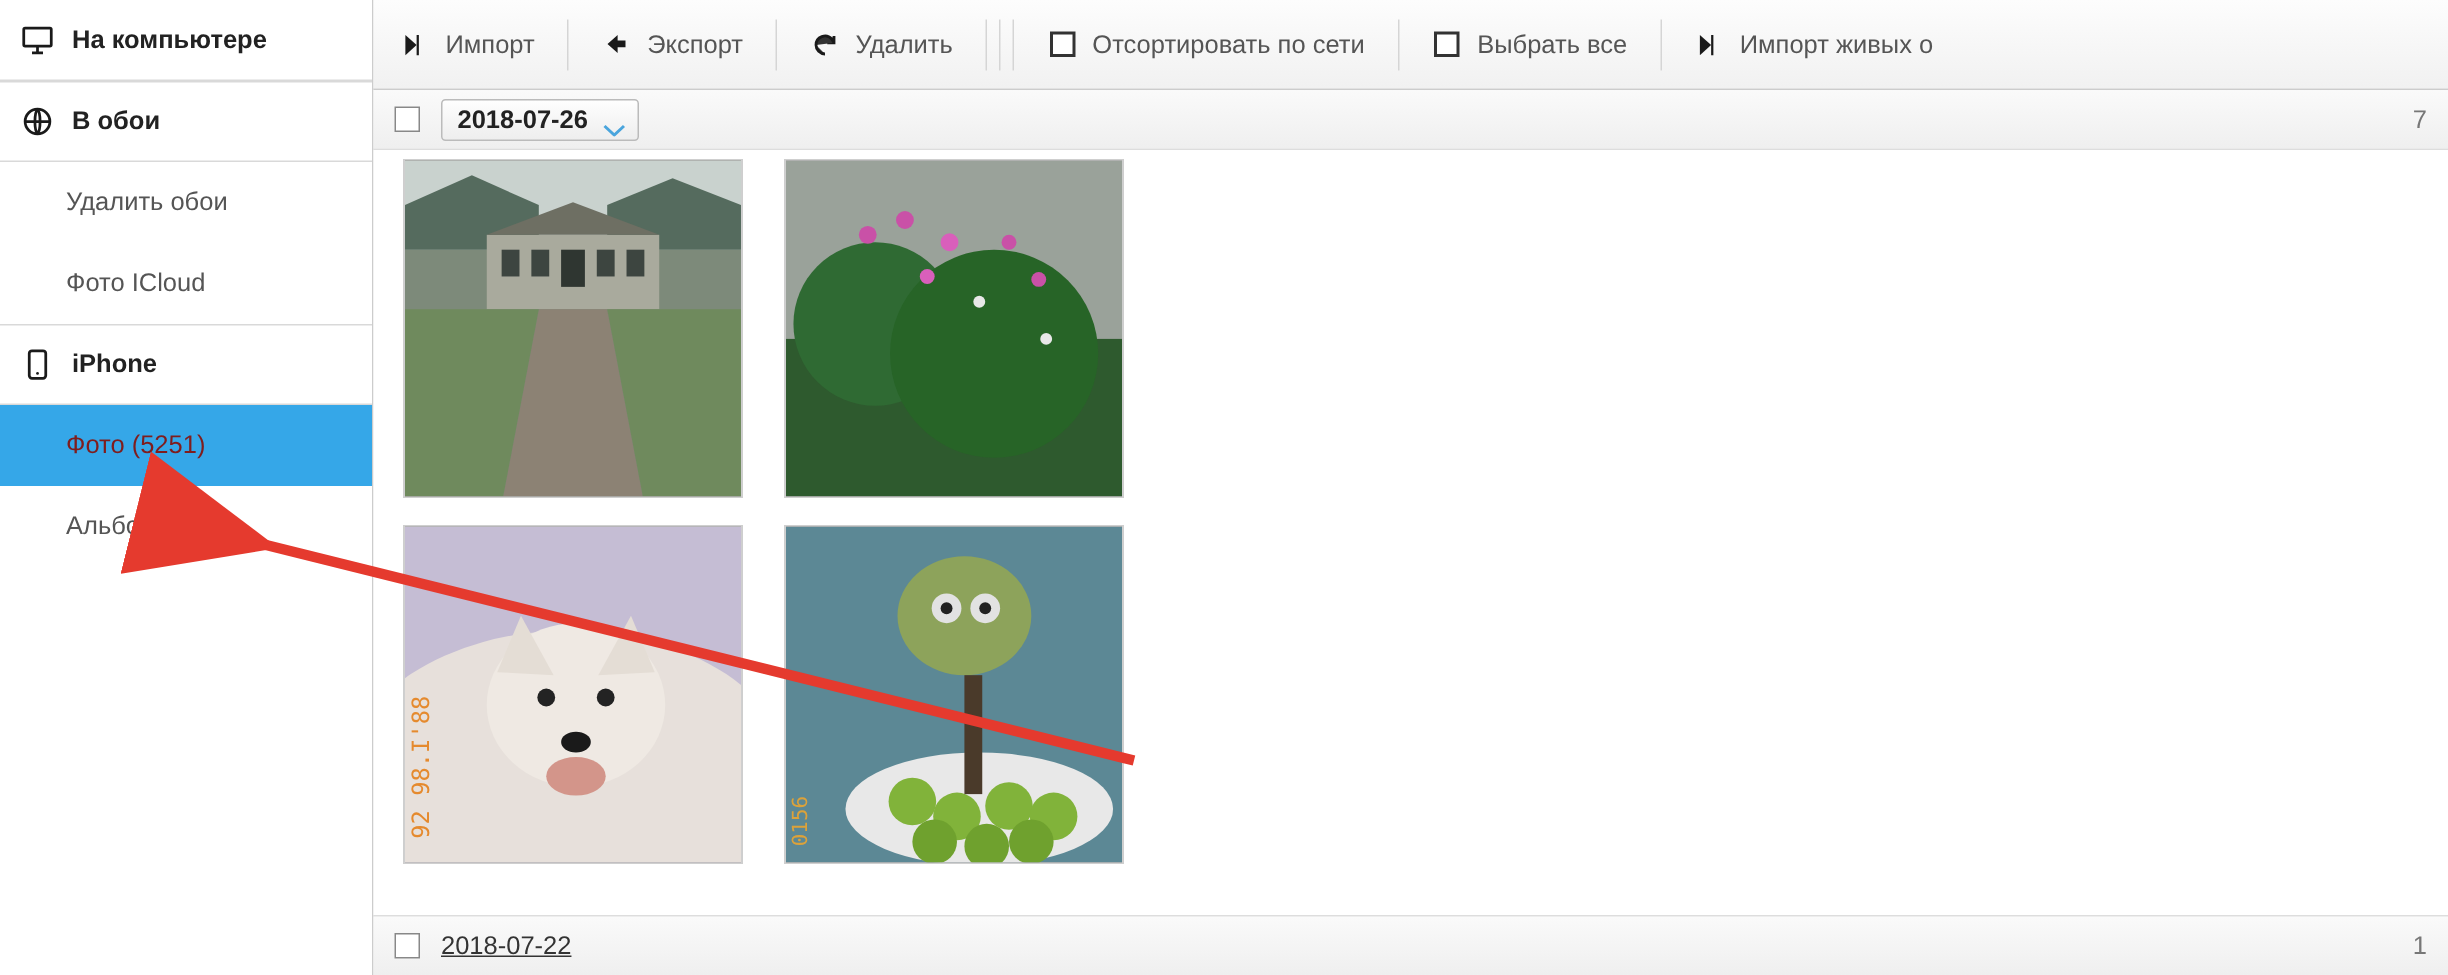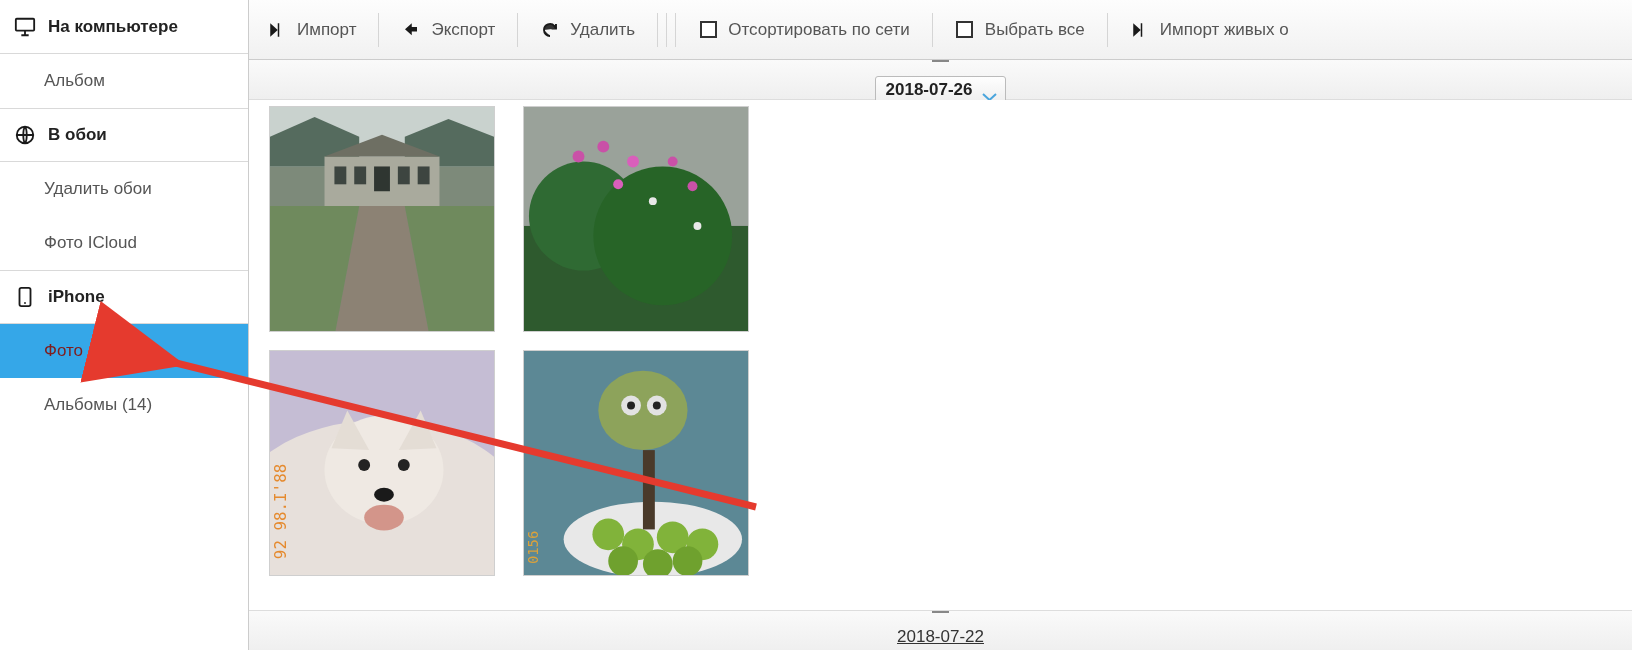--- a/index.html
+++ b/index.html
@@ -87,21 +87,20 @@
 
   
   .date-header {
     height: 40px;
     border-bottom: 1px solid #ddd;
     background: linear-gradient(#fafafa, #efefef);
     display: flex;
     align-items: center;
     padding: 0 14px;
     gap: 14px;
-    flex-direction: column;
   }
   .date-header .chkbox {
     width: 17px; height: 17px; border: 1px solid #888; background: #fff; display: inline-block; cursor: pointer;
   }
   .date-pill {
     display: flex;
     align-items: center;
     gap: 10px;
     padding: 3px 8px 3px 10px;
     border: 1px solid #bbb;
@@ -158,23 +157,20 @@
   <div class="sidebar">
 
     <div class="sb-section-header">
       <span class="sb-icon">
         <svg viewBox="0 0 24 24" fill="none" stroke="#1a1a1a" stroke-width="2">
             <rect x="2" y="3" width="20" height="13" rx="1"></rect>
             <path d="M8 21h8M12 16v5"></path>
           </svg>
       </span>
       <span>На компьютере</span>
-    </div>
-    <div class="sb-item">
-      <span>Альбом</span>
     </div>
 
     <div class="sb-section-header">
       <span class="sb-icon">
         <svg viewBox="0 0 24 24" fill="none" stroke="#1a1a1a" stroke-width="2">
             <circle cx="12" cy="12" r="9"></circle>
             <path d="M3 12h18M12 3c2.5 3 2.5 15 0 18M12 3c-2.5 3-2.5 15 0 18"></path>
           </svg>
       </span>
       <span>В обои</span>

